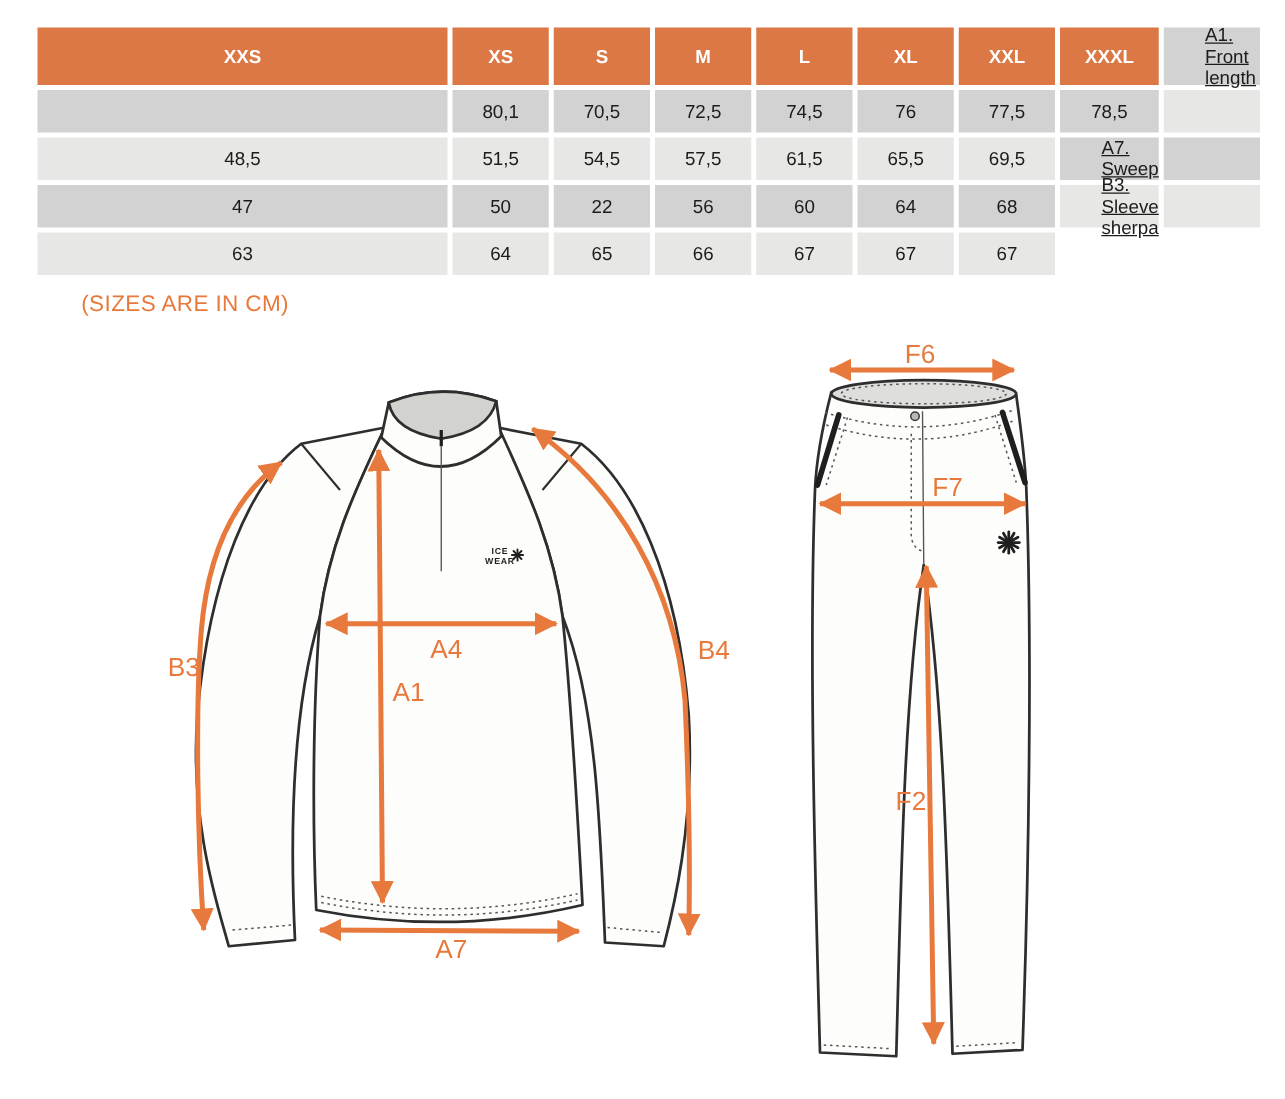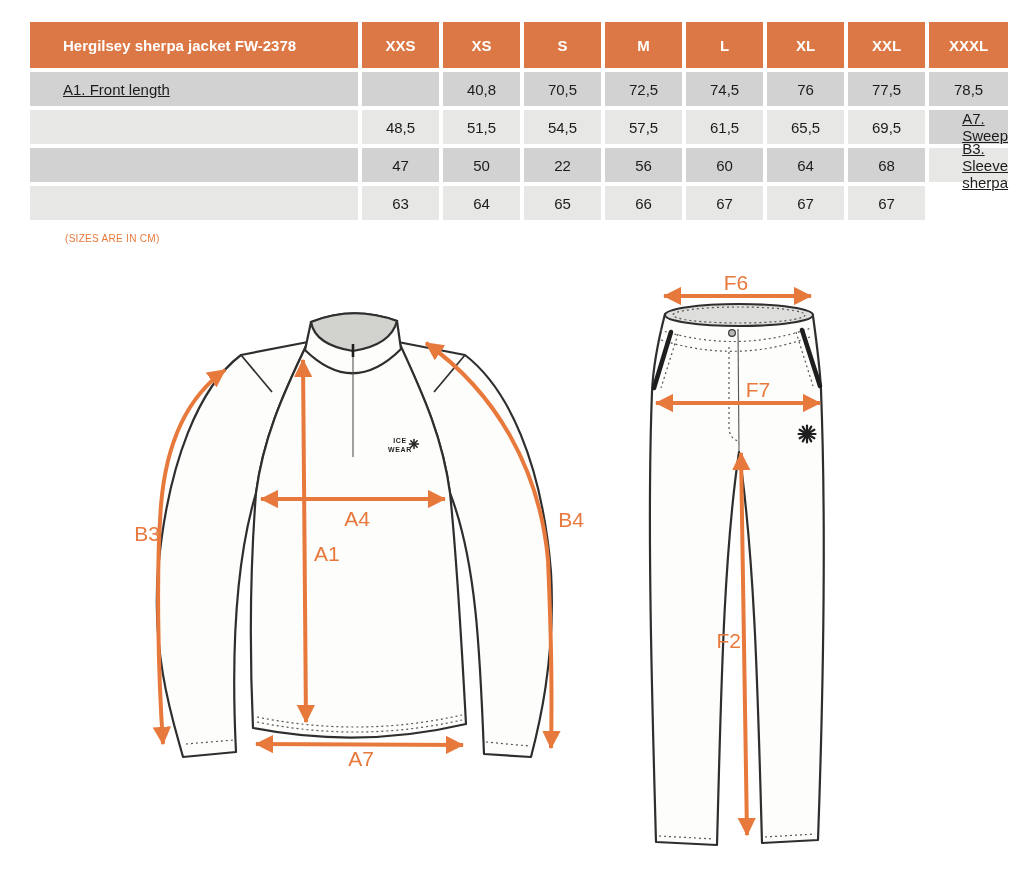--- a/index.html
+++ b/index.html
@@ -13,21 +13,21 @@
   .hcell{background:var(--header-orange,#DC7845);color:#fff;font-weight:bold;
          font-size:15px;display:flex;align-items:center;justify-content:center;}
   .title-cell{justify-content:flex-start;padding-left:33px;box-sizing:border-box;}
   .lcell,.vcell{display:flex;align-items:center;font-size:15px;color:#1c1c1c;}
   .lcell{justify-content:flex-start;padding-left:33px;box-sizing:border-box;text-decoration:underline;}
   .vcell{justify-content:center;}
   .dark{background:var(--row-dark,#D2D2D2);}
   .light{background:var(--row-light,#E7E7E5);}
 
   
-  .units-note{position:absolute;left:65px;top:233px;font-size:10px;
+  .units-note{position:absolute;left:65px;top:233px;font-size:18px;
               color:var(--arrow-orange,#E8793C);letter-spacing:.3px;text-align:center;}
 
   
   .diagrams{position:absolute;left:0;top:255px;}
   .garment{fill:#FDFDFB;stroke:#2e2e2e;stroke-width:2.2;stroke-linejoin:round;}
   .seam{fill:none;stroke:#2e2e2e;stroke-width:1.7;}
   .stitch{fill:none;stroke:#555;stroke-width:1.2;stroke-dasharray:2 3;}
   .thin{fill:none;stroke:#555;stroke-width:1.1;}
   .thick{fill:none;stroke:#1e1e1e;stroke-width:4.5;stroke-linecap:round;}
   .arrow{fill:none;stroke:var(--arrow-orange,#E8793C);stroke-width:4;}
@@ -36,32 +36,31 @@
             font-family:"Liberation Sans",sans-serif;}
   .flake{stroke:#1f1f1f;stroke-linecap:round;}
   .ah{fill:var(--arrow-orange,#E8793C);}
 </style>
 </head>
 <body>
 
 <div class="page">
 
   <div class="size-table">
-      <div class="hcell title-cell">Hergilsey sherpa jacket FW-2378</div>
       <div class="hcell">XXS</div>
       <div class="hcell">XS</div>
       <div class="hcell">S</div>
       <div class="hcell">M</div>
       <div class="hcell">L</div>
       <div class="hcell">XL</div>
       <div class="hcell">XXL</div>
       <div class="hcell">XXXL</div>
       <div class="lcell dark">A1. Front length</div>
       <div class="vcell dark"></div>
-      <div class="vcell dark">40,8</div>
+      <div class="vcell dark">80,1</div>
       <div class="vcell dark">70,5</div>
       <div class="vcell dark">72,5</div>
       <div class="vcell dark">74,5</div>
       <div class="vcell dark">76</div>
       <div class="vcell dark">77,5</div>
       <div class="vcell dark">78,5</div>
       <div class="vcell light"></div>
       <div class="vcell light">48,5</div>
       <div class="vcell light">51,5</div>
       <div class="vcell light">54,5</div>

